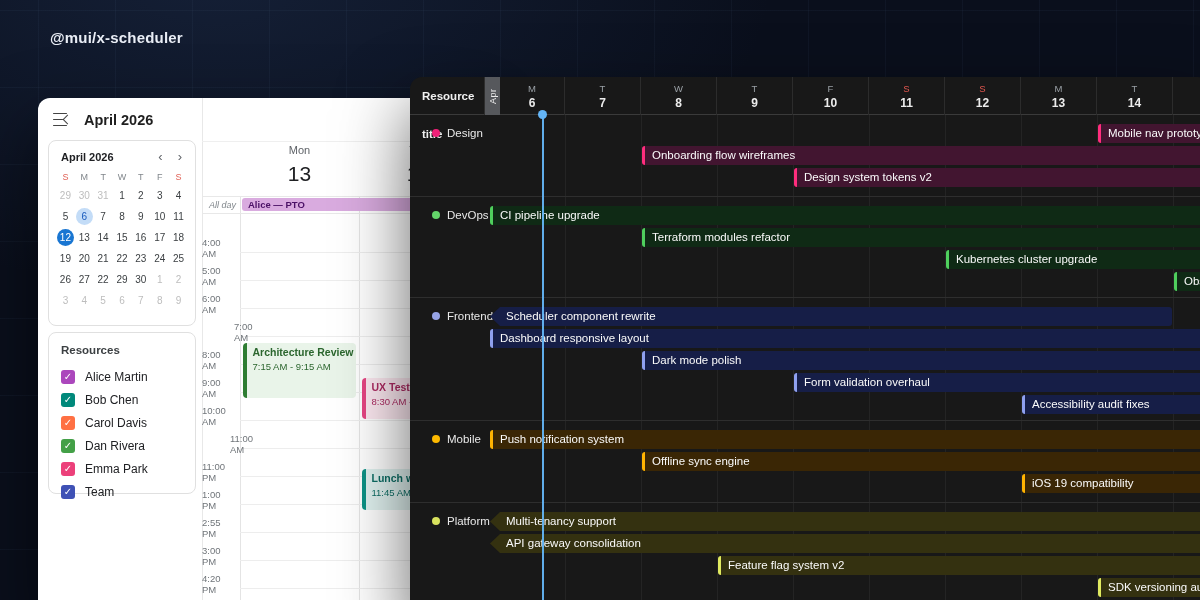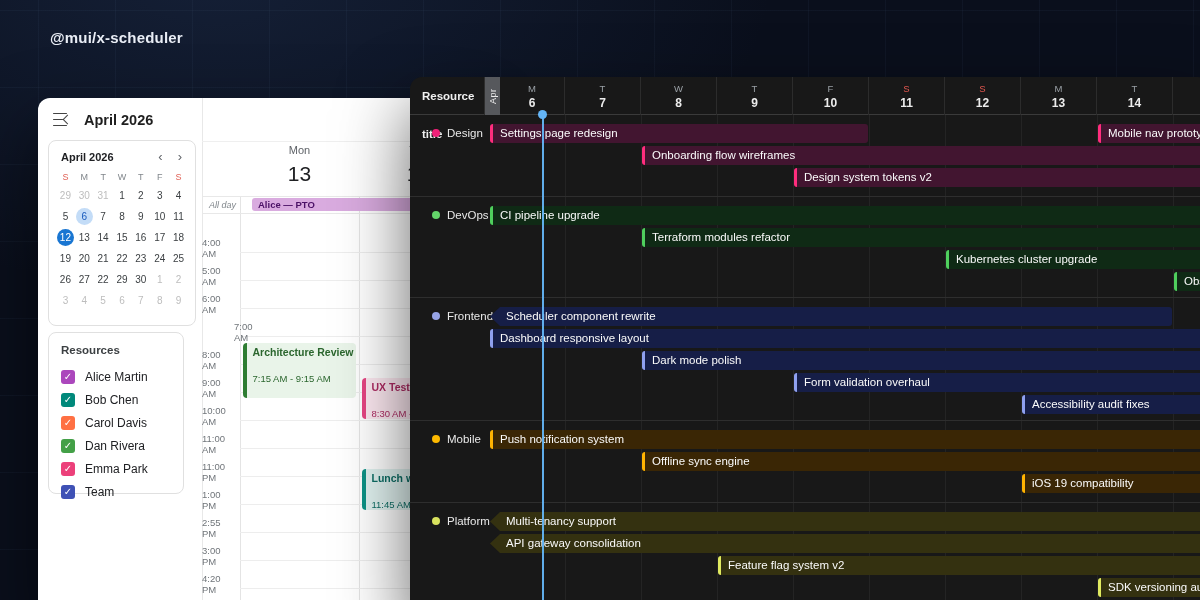--- a/index.html
+++ b/index.html
@@ -50,21 +50,21 @@
     font-size:9px; color:#80868b; }
   .mc-dow span.red{ color:#e06055; }
   .mc-dates{ grid-auto-rows:21px; }
   .mc-day{ display:flex; align-items:center; justify-content:center; cursor:pointer; }
   .mc-day span{ width:17px; height:17px; border-radius:50%; display:flex; align-items:center;
     justify-content:center; font-size:10px; color:#3c4043; }
   .mc-day.out span{ color:#bdbdbd; }
   .mc-day.today span{ background:#c3dcf7; color:#185abc; }
   .mc-day.sel span{ background:#1976d2; color:#fff; }
 
-  .resources{ position:absolute; left:10px; top:234px; width:136px; height:162px;
+  .resources{ position:absolute; left:10px; top:234px; width:148px; height:162px;
     border:1px solid #e0e0e0; border-radius:8px; padding:11px 12px; background:#fff; }
   .res-title{ font-size:11.5px; font-weight:bold; color:#3c4043; margin-bottom:9px; }
   .res-item{ display:flex; align-items:center; gap:10px; height:23px; cursor:pointer; }
   .res-check{ width:14px; height:14px; border-radius:3px; display:flex; align-items:center;
     justify-content:center; color:#fff; font-size:10px; font-weight:bold; }
   .res-name{ font-size:12px; color:#202124; }
 
   
   .week-view{ position:absolute; left:164px; top:0; right:0; bottom:0; overflow:hidden; }
   .wv-topline{ position:absolute; left:0; top:43px; right:0; height:1px; background:#efefef; }
@@ -78,21 +78,21 @@
   .wv-allday-event{ position:absolute; top:100px; height:13px; border-radius:3px;
     font-size:9.5px; font-weight:bold; line-height:13px; padding-left:6px; overflow:hidden;
     white-space:nowrap; cursor:pointer; }
   .wv-vline{ position:absolute; top:98px; bottom:0; width:1px; background:#e4e4e4; }
   .wv-hline{ position:absolute; height:1px; background:#ededed; }
   .wv-hour{ position:absolute; left:0; width:32px; text-align:left; font-size:9.5px;
     color:#70757a; transform:translateY(-50%); }
   .wv-event{ position:absolute; border-radius:4px; overflow:hidden; padding:3px 4px 0 6px;
     border-left:4px solid; cursor:pointer; }
   .wv-event .t{ font-size:10.5px; font-weight:bold; white-space:nowrap; }
-  .wv-event .s{ font-size:9.5px; margin-top:15px; white-space:nowrap; }
+  .wv-event .s{ font-size:9.5px; margin-top:3px; white-space:nowrap; }
 
   
   .panel-dark{
     position:absolute; left:410px; top:77px; width:800px; height:540px;
     background:#181818; border-radius:12px; overflow:hidden;
     box-shadow:0 30px 70px rgba(0,0,0,.6);
   }
   .tl-header{ position:absolute; left:0; top:0; right:0; height:38px;
     border-bottom:1px solid #3a3a3a; }
   .tl-restitle{ position:absolute; left:0; top:0; width:75px; height:38px; line-height:38px;
@@ -333,21 +333,21 @@
         <div class="wv-hour" style="top: 206px;">6:00 AM</div>
         <div class="wv-hline" style="left: 38px; right: 0px; top: 238px;"></div>
         <div class="wv-hour" style="top: 234px; padding-left: 32px;">7:00 AM</div>
         <div class="wv-hline" style="left: 38px; right: 0px; top: 266px;"></div>
         <div class="wv-hour" style="top: 262px;">8:00 AM</div>
         <div class="wv-hline" style="left: 38px; right: 0px; top: 294px;"></div>
         <div class="wv-hour" style="top: 290px;">9:00 AM</div>
         <div class="wv-hline" style="left: 38px; right: 0px; top: 322px;"></div>
         <div class="wv-hour" style="top: 318px;">10:00 AM</div>
         <div class="wv-hline" style="left: 38px; right: 0px; top: 350px;"></div>
-        <div class="wv-hour" style="top: 346px;">11:00 AM</div>
+        <div class="wv-hour" style="top: 346px; margin-left: 28px;">11:00 AM</div>
         <div class="wv-hline" style="left: 38px; right: 0px; top: 378px;"></div>
         <div class="wv-hour" style="top: 374px;">11:00 PM</div>
         <div class="wv-hline" style="left: 38px; right: 0px; top: 406px;"></div>
         <div class="wv-hour" style="top: 402px;">1:00 PM</div>
         <div class="wv-hline" style="left: 38px; right: 0px; top: 434px;"></div>
         <div class="wv-hour" style="top: 430px;">2:55 PM</div>
         <div class="wv-hline" style="left: 38px; right: 0px; top: 462px;"></div>
         <div class="wv-hour" style="top: 458px;">3:00 PM</div>
         <div class="wv-hline" style="left: 38px; right: 0px; top: 490px;"></div>
         <div class="wv-hour" style="top: 486px;">4:20 PM</div>
@@ -359,21 +359,21 @@
           <div class="t">UX Testing Session</div>
           <div class="s">8:30 AM - 10:00 AM</div>
         </div>
         <div class="wv-event" style="left: 159.5px; width: 113px; top: 371px; height: 41px; background: rgb(225, 242, 240); border-left-color: rgb(13, 146, 134); color: rgb(13, 110, 101);">
           <div class="t">Lunch with Client</div>
           <div class="s">11:45 AM - 1:15 PM</div>
         </div>
       </div>
     <div class="wv-allday"></div>
     <div class="wv-allday-label">All day</div>
-    <div class="wv-allday-event" id="allday-event" style="left: 40px; width: 234px; background: rgb(217, 171, 223); color: rgb(75, 17, 102); margin-left: 10px;">Alice — PTO</div>
+    <div class="wv-allday-event" id="allday-event" style="left: 40px; width: 234px; background: rgb(217, 171, 223); color: rgb(75, 17, 102);">Alice — PTO</div>
   </div>
 </section>
 
 <section class="panel-dark">
   <div class="tl-header">
     <div class="tl-restitle">Resource title</div>
     <div class="tl-month">Apr</div>
     <div id="tl-days">
         <div class="tl-daycell" style="left: 90px; width: 65px;">
           <div class="l">M</div>
@@ -420,21 +420,20 @@
       <div class="tl-vline" style="left: 307px;"></div>
       <div class="tl-vline" style="left: 383px;"></div>
       <div class="tl-vline" style="left: 459px;"></div>
       <div class="tl-vline" style="left: 535px;"></div>
       <div class="tl-vline" style="left: 611px;"></div>
       <div class="tl-vline" style="left: 687px;"></div>
       <div class="tl-vline" style="left: 763px;"></div>
       <div class="tl-row" style="top: 38px; height: 82px;">
         <div class="tl-dot" style="top: 14px; background: rgb(240, 32, 120);"></div>
         <div class="tl-resname" style="top: 9px;">Design</div>
-        <div class="tl-bar" style="left: 80px; width: 378px; top: 9px; background: rgb(66, 21, 48); border-left-color: rgb(255, 45, 125);">Settings page redesign</div>
         <div class="tl-bar" style="left: 688px; width: 165.2px; top: 9px; background: rgb(66, 21, 48); border-left-color: rgb(255, 45, 125);">Mobile nav prototype</div>
         <div class="tl-bar" style="left: 232px; width: 621.2px; top: 31px; background: rgb(66, 21, 48); border-left-color: rgb(255, 45, 125);">Onboarding flow wireframes</div>
         <div class="tl-bar" style="left: 384px; width: 469.2px; top: 53px; background: rgb(66, 21, 48); border-left-color: rgb(255, 45, 125);">Design system tokens v2</div>
       </div>
       <div class="tl-row" style="top: 120px; height: 101px;">
         <div class="tl-dot" style="top: 14px; background: rgb(99, 212, 105);"></div>
         <div class="tl-resname" style="top: 9px;">DevOps</div>
         <div class="tl-bar" style="left: 80px; width: 773.2px; top: 9px; background: rgb(15, 42, 21); border-left-color: rgb(79, 207, 93);">CI pipeline upgrade</div>
         <div class="tl-bar" style="left: 232px; width: 621.2px; top: 31px; background: rgb(15, 42, 21); border-left-color: rgb(79, 207, 93);">Terraform modules refactor</div>
         <div class="tl-bar" style="left: 536px; width: 317.2px; top: 53px; background: rgb(15, 42, 21); border-left-color: rgb(79, 207, 93);">Kubernetes cluster upgrade</div>

